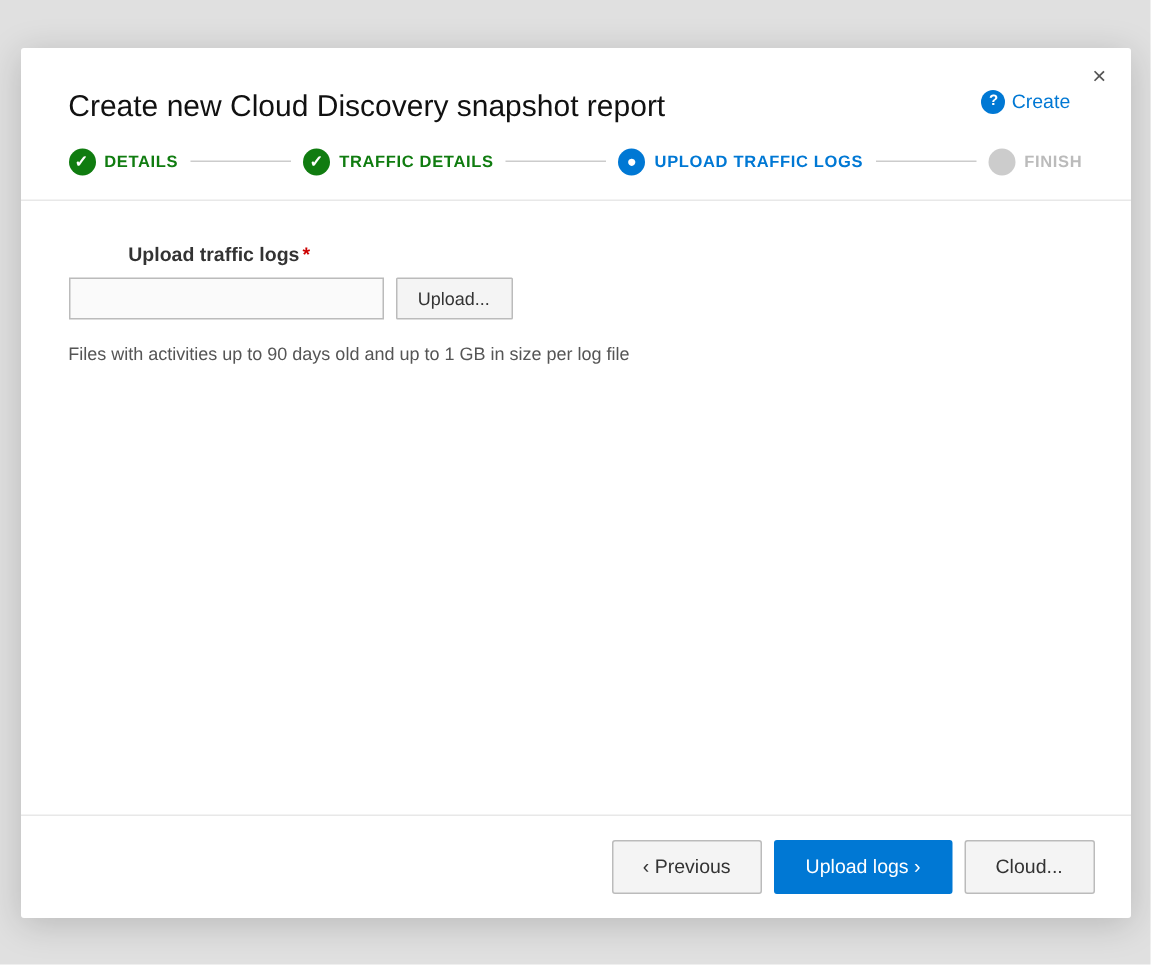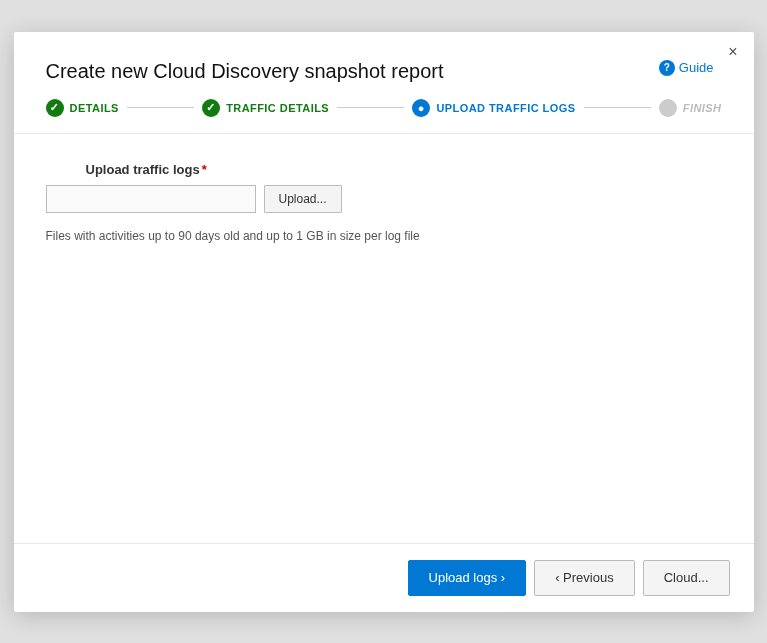--- a/index.html
+++ b/index.html
@@ -75,21 +75,21 @@
       align-items: center;
       gap: 6px;
       font-size: 11px;
       font-weight: 600;
       letter-spacing: 0.04em;
       color: #999;
       white-space: nowrap;
     }
     .step.completed { color: #107c10; }
     .step.active { color: #0078d4; }
-    .step.inactive { color: #bbb; font-style: italic; }
+    .step.inactive { color: #bbb; }
     .step-circle {
       width: 18px;
       height: 18px;
       border-radius: 50%;
       display: flex;
       align-items: center;
       justify-content: center;
       font-size: 11px;
       flex-shrink: 0;
     }
@@ -183,21 +183,21 @@
   </style>
 </head>
 <body>
 
 <div class="dialog">
 
   <button class="dialog-close">×</button>
 
   <a class="guide-link">
     <span class="guide-icon">?</span>
-    <span>Guide</span>
+    <span>Create</span>
   </a>
 
   <div class="dialog-title">Create new Cloud Discovery snapshot report</div>
 
   <div class="stepper">
 
     <div class="step completed">
       <span class="step-circle completed">✓</span>
       <span>DETAILS</span>
     </div>
@@ -226,17 +226,17 @@
       <span>Upload traffic logs</span><span class="required">*</span>
     </div>
     <div class="file-upload-row">
       <input class="file-input" type="text" readonly="" placeholder="" style="">
       <button class="browse-btn">Upload...</button>
     </div>
     <div class="file-hint">Files with activities up to 90 days old and up to 1 GB in size per log file</div>
   </div>
 
   <div class="dialog-footer">
+    <button class="btn">‹ Previous</button>
     <button class="btn btn-primary">Upload logs ›</button>
-    <button class="btn">‹ Previous</button>
     <button class="btn">Cloud...</button>
   </div>
 </div>
 
 </body></html>

